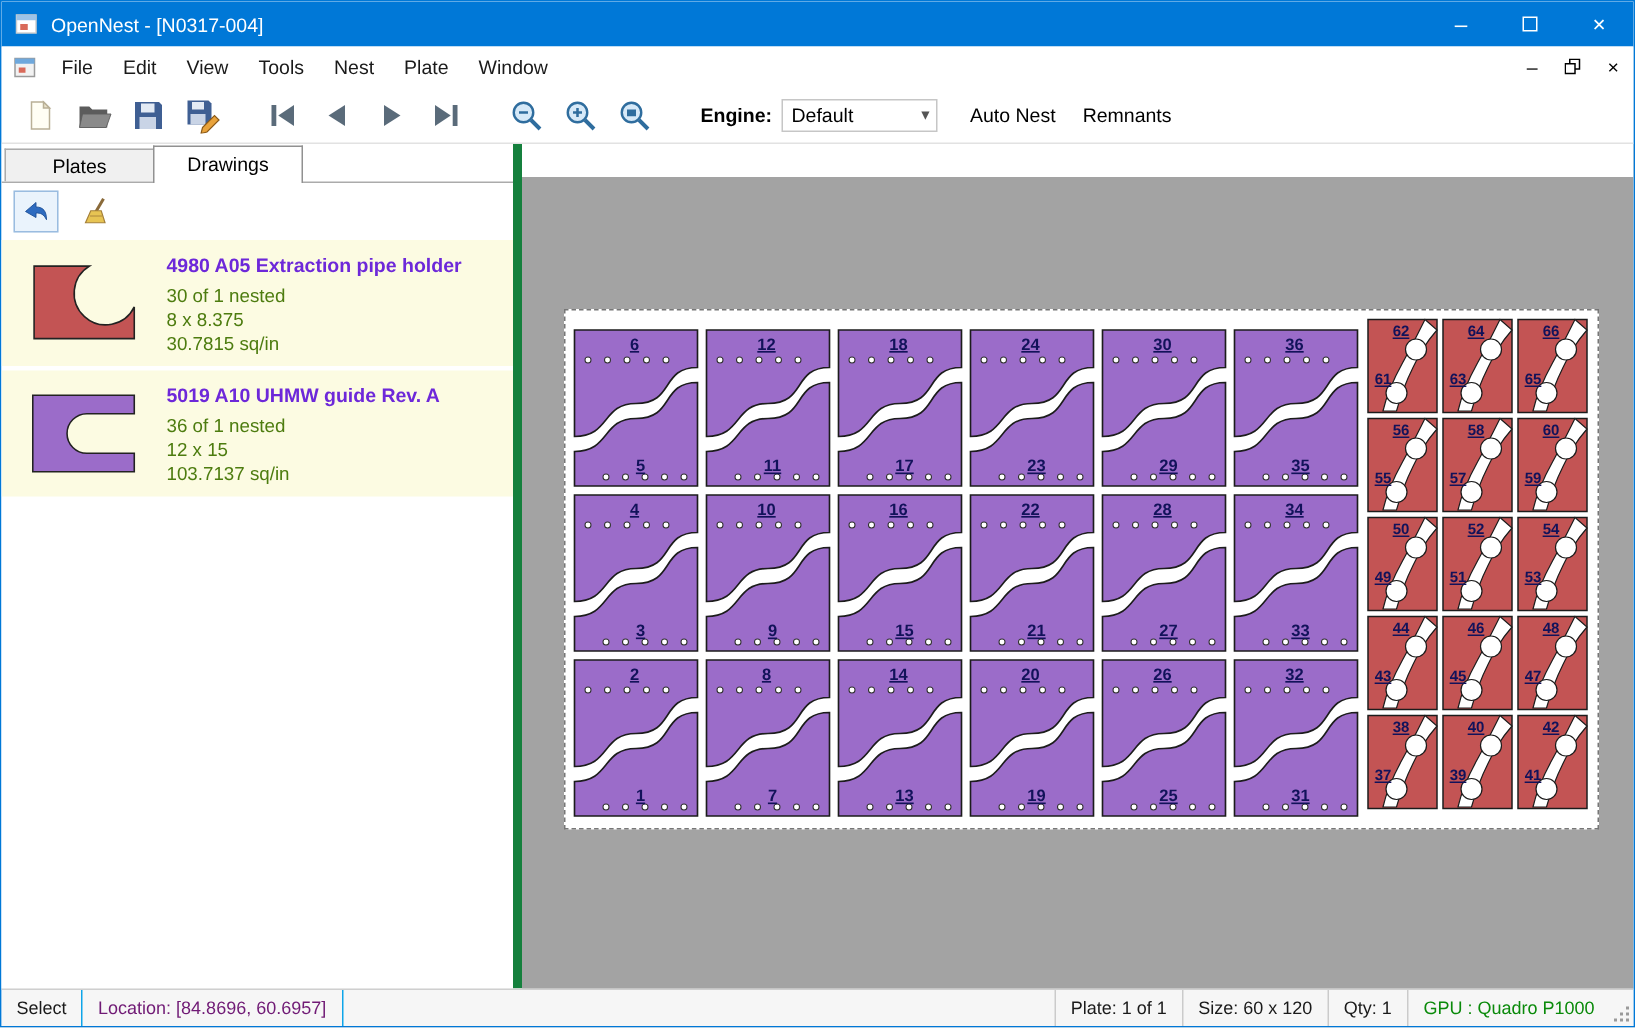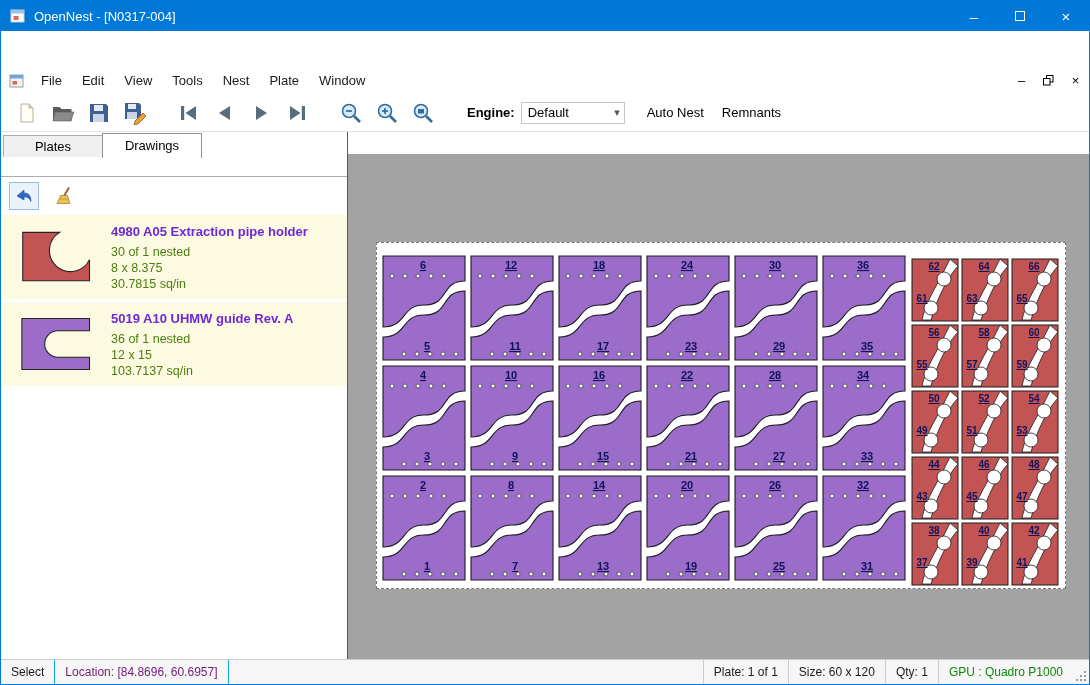--- a/index.html
+++ b/index.html
@@ -7,62 +7,62 @@
   .window { width:1090px; height:685px; border:1px solid #0067c0; display:flex; flex-direction:column; background:#fff; overflow:hidden; }
 
   
   .titlebar { flex:0 0 30px; background:#0078d7; color:#fff; display:flex; align-items:center; }
   .titlebar .app-icon { margin:0 8px 0 9px; display:flex; }
   .titlebar .title-text { font-size:13px; flex:1; }
   .cap-btn { width:46px; height:30px; display:flex; align-items:center; justify-content:center; color:#fff; font-size:15px; }
   .cap-max-box { width:10px; height:10px; border:1px solid #fff; }
 
   
-  .menubar { flex:0 0 27px; background:#ffffff; display:flex; align-items:center; font-size:13px; color:#1a1a1a;margin-top:36px; }
+  .menubar { flex:0 0 27px; background:#ffffff; display:flex; align-items:center; font-size:13px; color:#1a1a1a; }
   .menubar .mdi-icon { margin:0 6px 0 8px; display:flex; }
   .menu-items { display:flex; height:100%; align-items:center; }
   .menu-item { padding:0 10px; height:100%; display:flex; align-items:center; cursor:default; }
   .menubar .spacer { flex:1; }
   .mdi-btn { width:27px; height:22px; display:flex; align-items:center; justify-content:center; color:#000; font-size:13px; }
 
   
   .toolbar { flex:0 0 38px; background:#fff; border-bottom:1px solid #e2e2e2; display:flex; align-items:center; padding-left:8px; }
   .tbtn { width:36px; height:32px; display:flex; align-items:center; justify-content:center; }
   .tgap { width:18px; } .tgap2 { width:24px; }
   .engine-label { font-weight:bold; font-size:13px; margin:0 6px 0 2px; }
   .combo { width:104px; height:22px; border:1px solid #c6c6c6; background:#fff; display:flex; align-items:center; font-size:13px; padding:0 4px 0 6px; }
   .combo .cval { flex:1; }
   .combo .caret { color:#555; font-size:11px; }
   .flat-label { font-size:13px; margin-left:16px; padding:4px 6px; }
 
   
   .main { flex:1; display:flex; min-height:0; }
 
   
-  .leftpanel { flex:0 0 347px; display:flex; flex-direction:column; background:#fff; border-right:1px solid #15803d;gap:19px; }
+  .leftpanel { flex:0 0 347px; display:flex; flex-direction:column; background:#fff; border-right:6px solid #15803d; }
   .tabstrip { flex:0 0 25px; display:flex; align-items:flex-end; padding-left:2px; background:#fff; }
   .tab { min-width:100px; text-align:center; font-size:13px; border:1px solid #ababab; border-bottom:none; background:#f0f0f0; height:22px; line-height:21px; margin-right:-1px; }
   .tab.active { background:#fff; height:25px; line-height:24px; border-color:#919191; position:relative; z-index:2; margin-bottom:-1px; }
   .panelbody { flex:1; border-top:1px solid #ababab; display:flex; flex-direction:column; background:#fff; min-height:0; }
   .paneltools { flex:0 0 38px; display:flex; align-items:center; padding-left:8px; gap:10px; }
   .tool-btn { width:30px; height:28px; display:flex; align-items:center; justify-content:center; }
   .tool-btn.boxed { border:1px solid #9abce0; background:#eaf3fc; }
   .drawlist { flex:1; overflow:hidden; background:#fff; }
   .draw-item { background:#fcfbe2; display:flex; padding:7px 8px 7px 10px; margin-bottom:3px; }
   .thumb { flex:0 0 92px; display:flex; align-items:center; justify-content:center; }
   .dtext { padding-left:8px; padding-top:2px; }
   .dtitle { font-weight:bold; font-size:13px; color:#6d28d9; margin-bottom:5px; }
   .dline { color:#4d7c0f; font-size:12.5px; line-height:16px; }
 
   
   .canvas { flex:1; background:#a3a3a3; position:relative; overflow:hidden; }
   .canvas-top-strip { position:absolute; left:0; top:0; right:0; height:22px; background:#ffffff; }
   .plate { position:absolute; left:28px; top:110px; width:690px; height:347px; background:#fff; border:1px dashed #777; }
   .purple-grid { position:absolute; left:3px; top:10px; display:grid; grid-template-columns:repeat(6,88px); grid-template-rows:repeat(3,110px); }
-  .red-grid { position:absolute; left:533px; top:14px; display:grid; grid-template-columns:repeat(3,50px); grid-template-rows:repeat(5,66px); }
+  .red-grid { position:absolute; left:533px; top:4px; display:grid; grid-template-columns:repeat(3,50px); grid-template-rows:repeat(5,66px); }
   .ncell { display:block; }
   .pnum { font-family:"Liberation Sans",sans-serif; font-size:11px; font-weight:bold; fill:#12125a; text-anchor:middle; text-decoration:underline; }
   .rnum { font-family:"Liberation Sans",sans-serif; font-size:10px; font-weight:bold; fill:#12125a; text-anchor:middle; text-decoration:underline; }
 
   
   .statusbar { flex:0 0 25px; background:#f6f6f6; border-top:1px solid #cfcfcf; display:flex; align-items:stretch; font-size:12px; color:#1a1a1a; }
   .sb-cell { display:flex; align-items:center; padding:0 10px; }
   .sb-sep-r { border-right:1px solid #0ea5e9; }
   .sb-sep-l { border-left:1px solid #cbcbcb; }
   .sb-loc { color:#701a75; }

